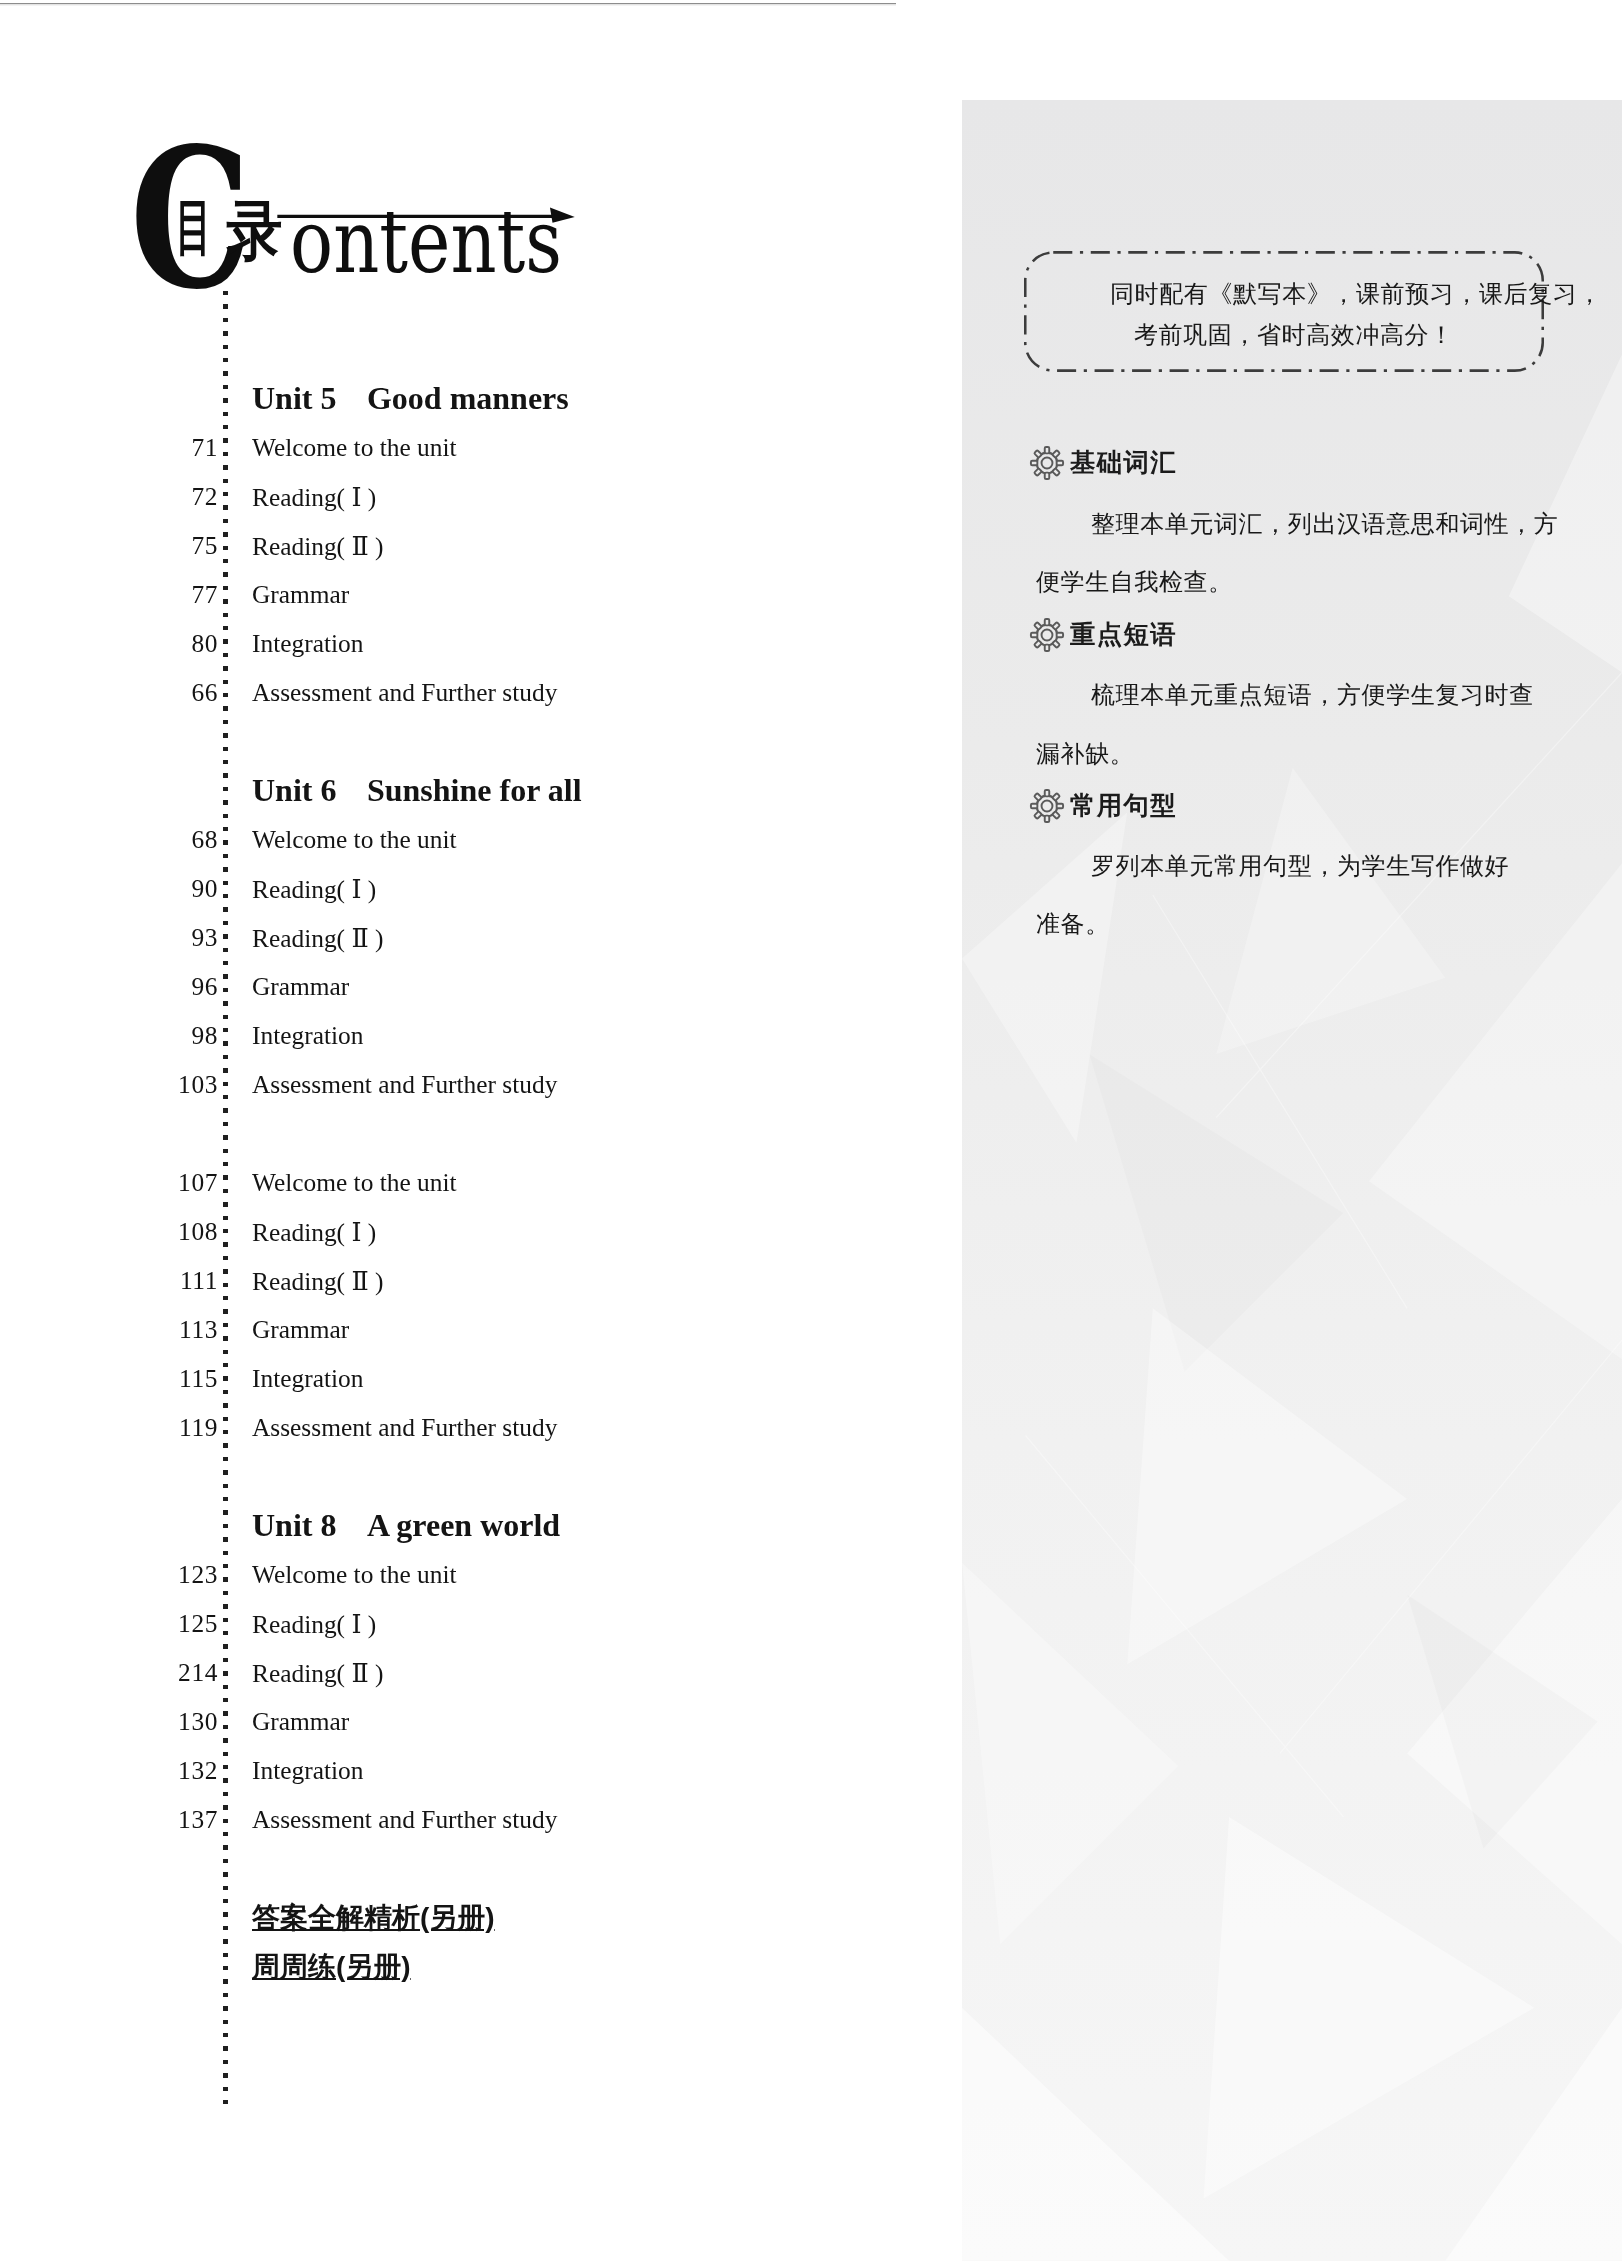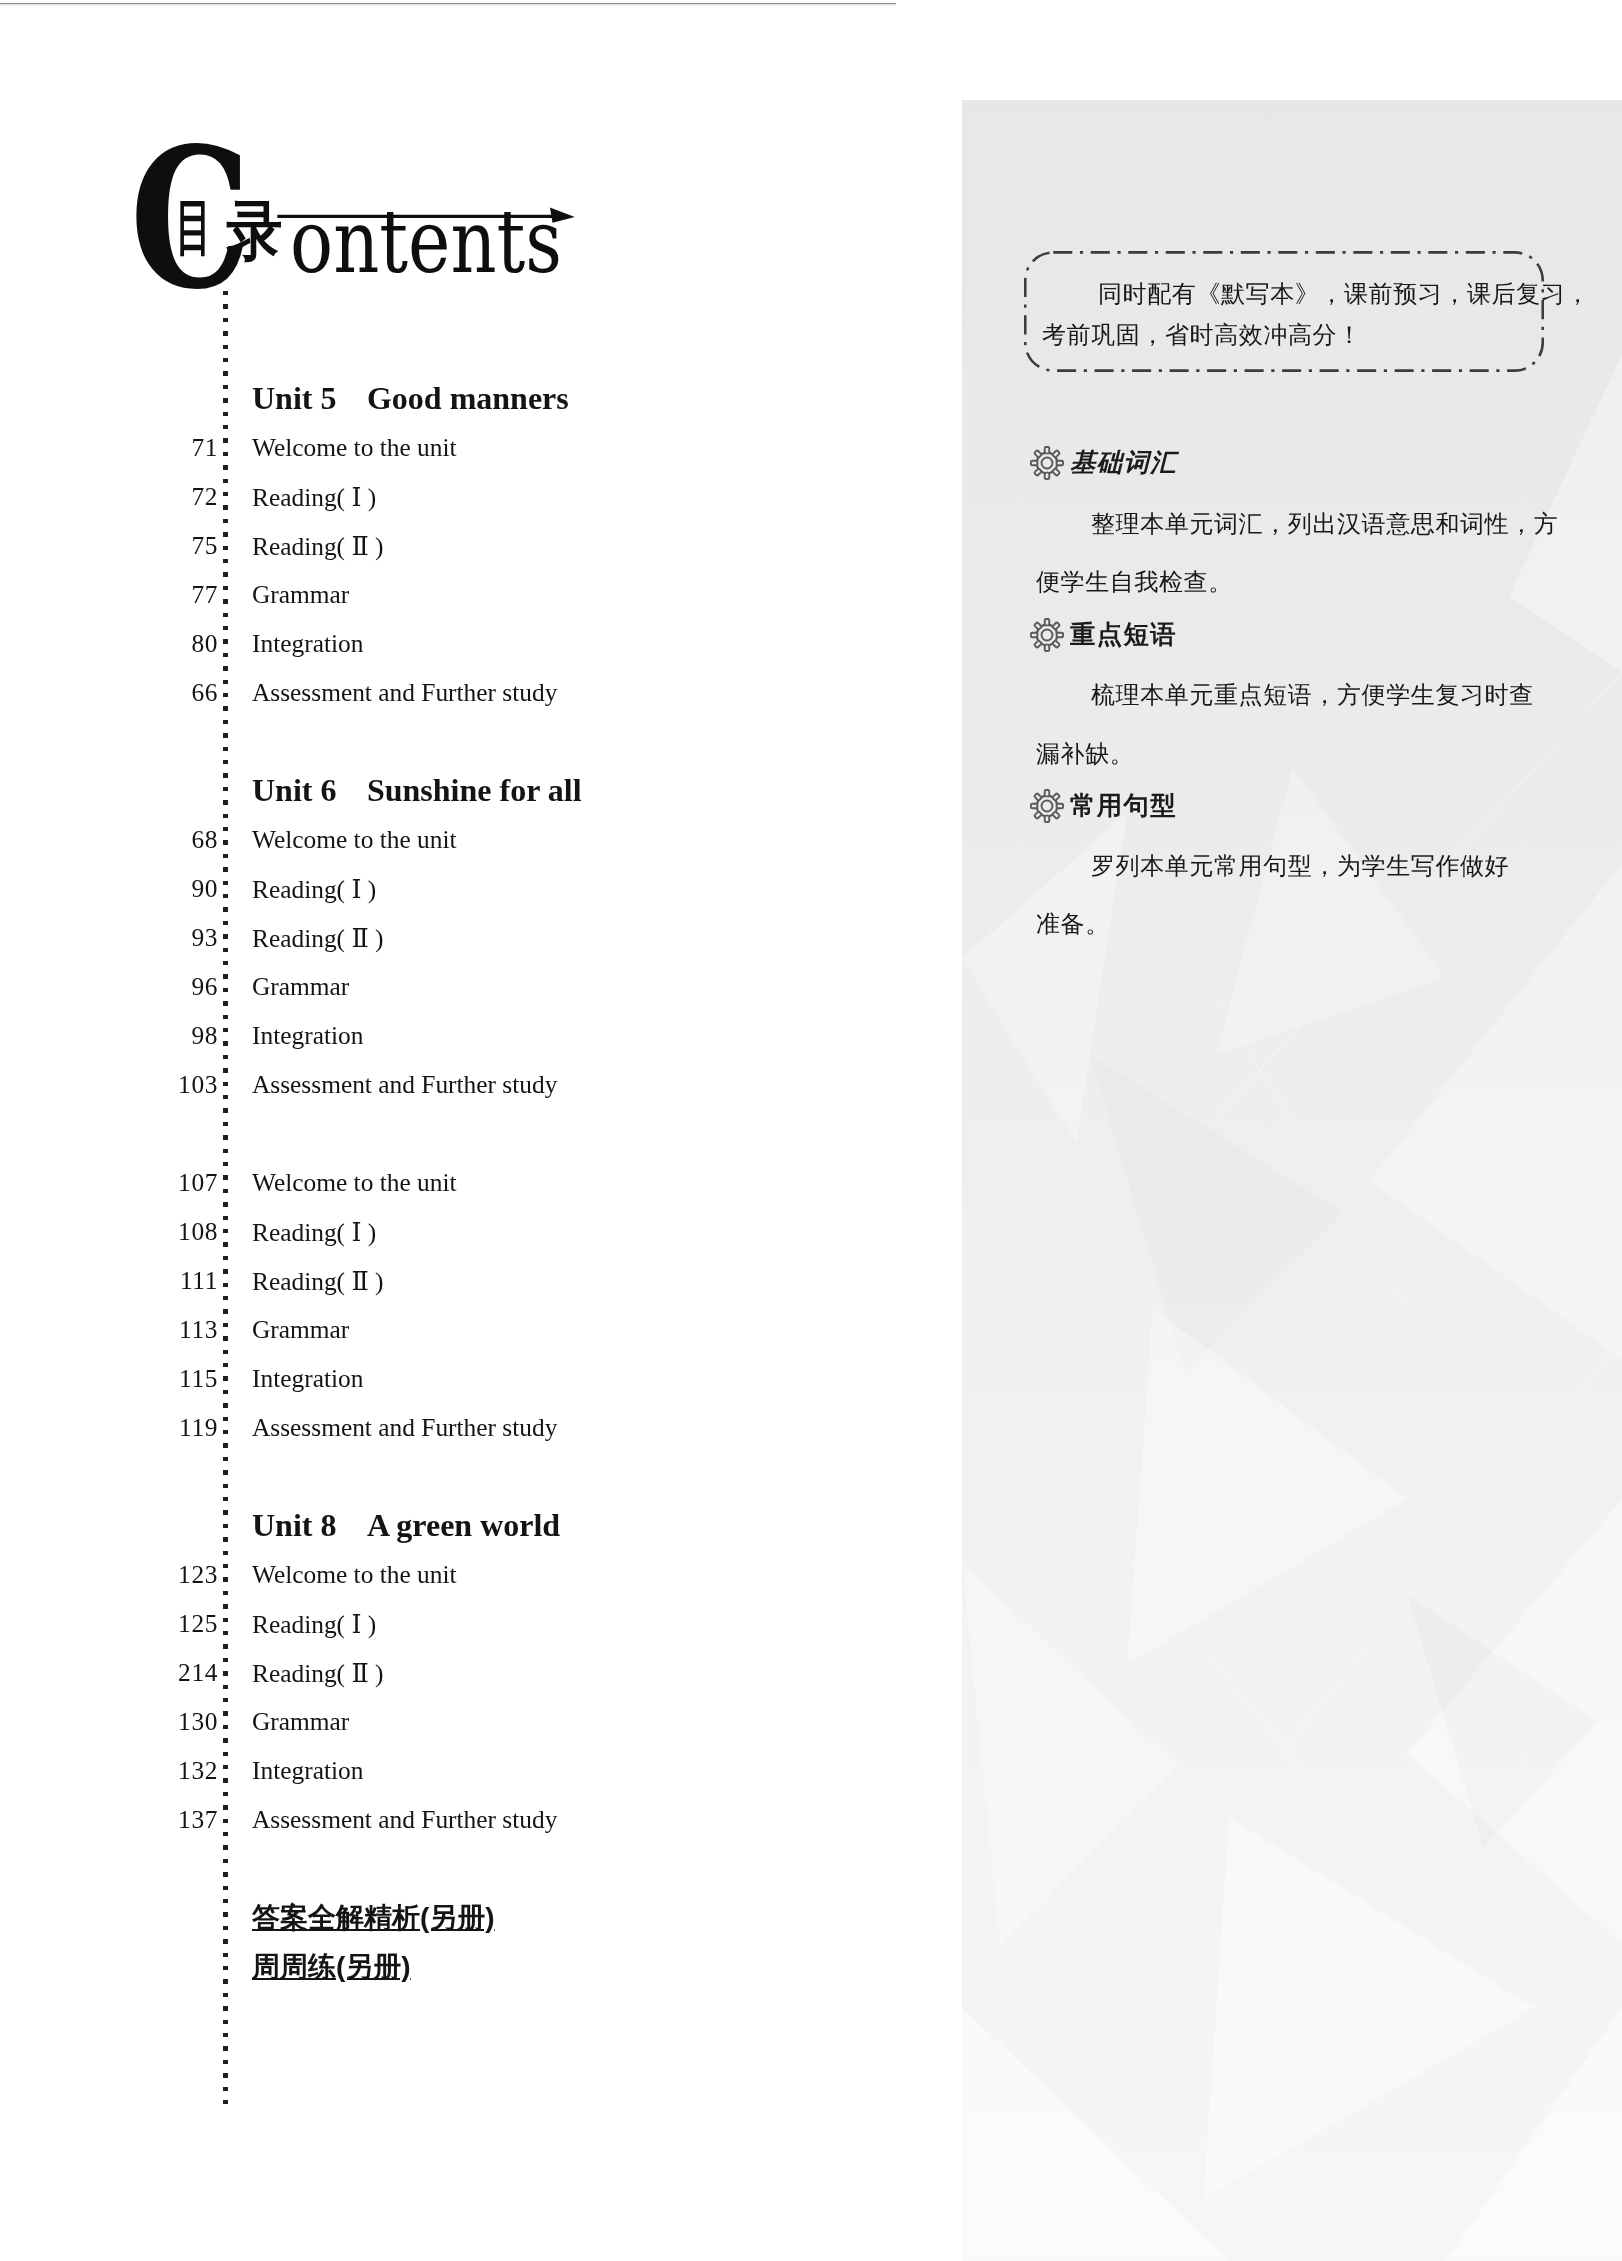--- a/index.html
+++ b/index.html
@@ -38,22 +38,22 @@
   .panel{
     position:absolute;left:962px;top:100px;width:660px;height:2161px;
     background:linear-gradient(180deg,#e7e7e8 0%,#ebebeb 30%,#f1f1f1 62%,#f6f6f6 100%);
     overflow:hidden;
   }
   .panel-bg{position:absolute;left:0;top:0;}
 
   .note-box{position:absolute;left:62px;top:151px;width:520px;height:121px;}
   .note-box svg{position:absolute;left:0;top:0;}
   .note-line{
-    position:absolute;left:18px;right:10.2px;font-size:24px;line-height:28px;
-    letter-spacing:0.6px;color:#181818;white-space:nowrap;
+    position:absolute;left:30px;right:10.2px;font-size:24px;line-height:28px;
+    letter-spacing:0.6px;color:#181818;white-space:nowrap;text-align:center;
   }
   .note-line.l1{top:29px;text-indent:56px;}
   .note-line.l2{top:70px;}
 
   .p-section-heading{position:absolute;left:67px;height:36px;display:flex;align-items:center;}
   .p-section-heading .gear{width:36px;height:36px;flex:none;}
   .p-section-heading .h-label{margin-left:5.1px;font-size:25.4px;font-weight:bold;letter-spacing:1.3px;color:#1b1b1b;}
   .p-line{
     position:absolute;left:74px;width:534px;font-size:24px;letter-spacing:0.6px;
     color:#181818;white-space:nowrap;
@@ -226,21 +226,21 @@
 
     <div class="note-box">
       <svg width="520" height="121" viewBox="0 0 818 190">
         <rect x="2" y="2" width="814" height="186" rx="44" ry="44" fill="none" stroke="#3c3c3c" stroke-width="4" stroke-dasharray="30 12 5 12"></rect>
       </svg>
       <div class="note-line l1">同时配有《默写本》，课前预习，课后复习，</div>
       <div class="note-line l2">考前巩固，省时高效冲高分！</div>
     </div>
 
     <div>
-        <div class="p-section-heading" style="top: 345px; font-style: italic;">
+        <div class="p-section-heading" style="top: 345px;">
           <svg class="gear" viewBox="0 0 56 56">
             <circle cx="28" cy="28" r="16" fill="none" stroke="#5a5a5a" stroke-width="3.5"></circle>
             <rect x="24.5" y="3" width="7" height="10" rx="2" fill="#e9e9e9" stroke="#5a5a5a" stroke-width="3" transform="rotate(0 28 28)"></rect>
             <rect x="24.5" y="3" width="7" height="10" rx="2" fill="#e9e9e9" stroke="#5a5a5a" stroke-width="3" transform="rotate(45 28 28)"></rect>
             <rect x="24.5" y="3" width="7" height="10" rx="2" fill="#e9e9e9" stroke="#5a5a5a" stroke-width="3" transform="rotate(90 28 28)"></rect>
             <rect x="24.5" y="3" width="7" height="10" rx="2" fill="#e9e9e9" stroke="#5a5a5a" stroke-width="3" transform="rotate(135 28 28)"></rect>
             <rect x="24.5" y="3" width="7" height="10" rx="2" fill="#e9e9e9" stroke="#5a5a5a" stroke-width="3" transform="rotate(180 28 28)"></rect>
             <rect x="24.5" y="3" width="7" height="10" rx="2" fill="#e9e9e9" stroke="#5a5a5a" stroke-width="3" transform="rotate(225 28 28)"></rect>
             <rect x="24.5" y="3" width="7" height="10" rx="2" fill="#e9e9e9" stroke="#5a5a5a" stroke-width="3" transform="rotate(270 28 28)"></rect>
             <rect x="24.5" y="3" width="7" height="10" rx="2" fill="#e9e9e9" stroke="#5a5a5a" stroke-width="3" transform="rotate(315 28 28)"></rect>

